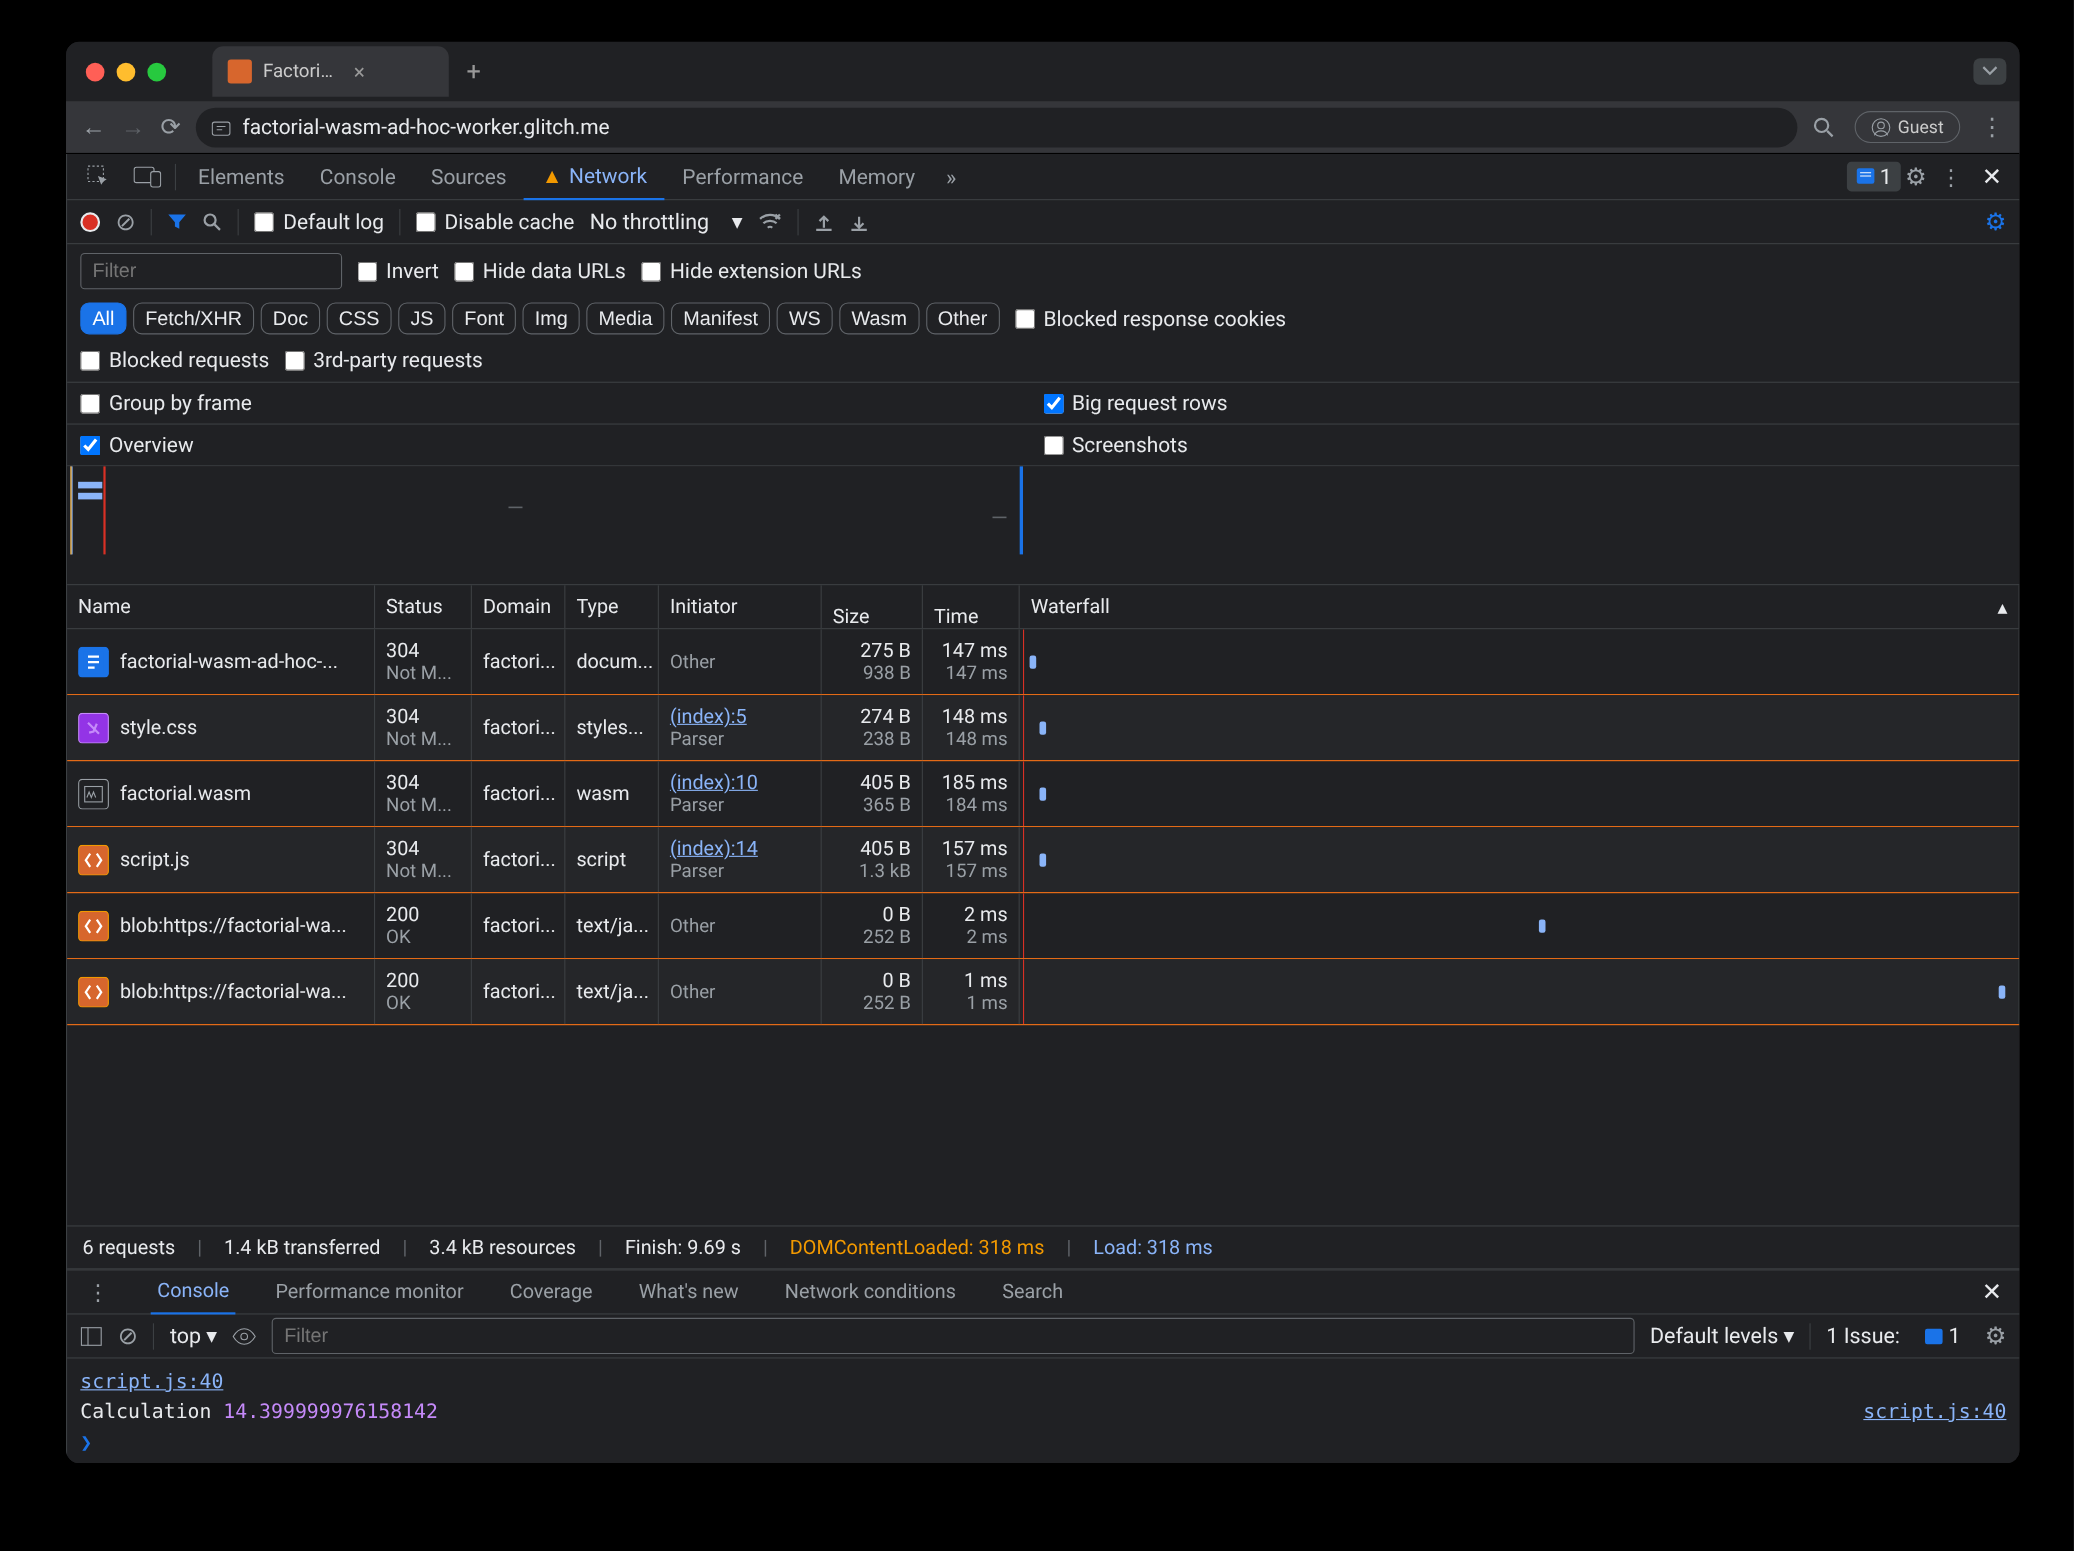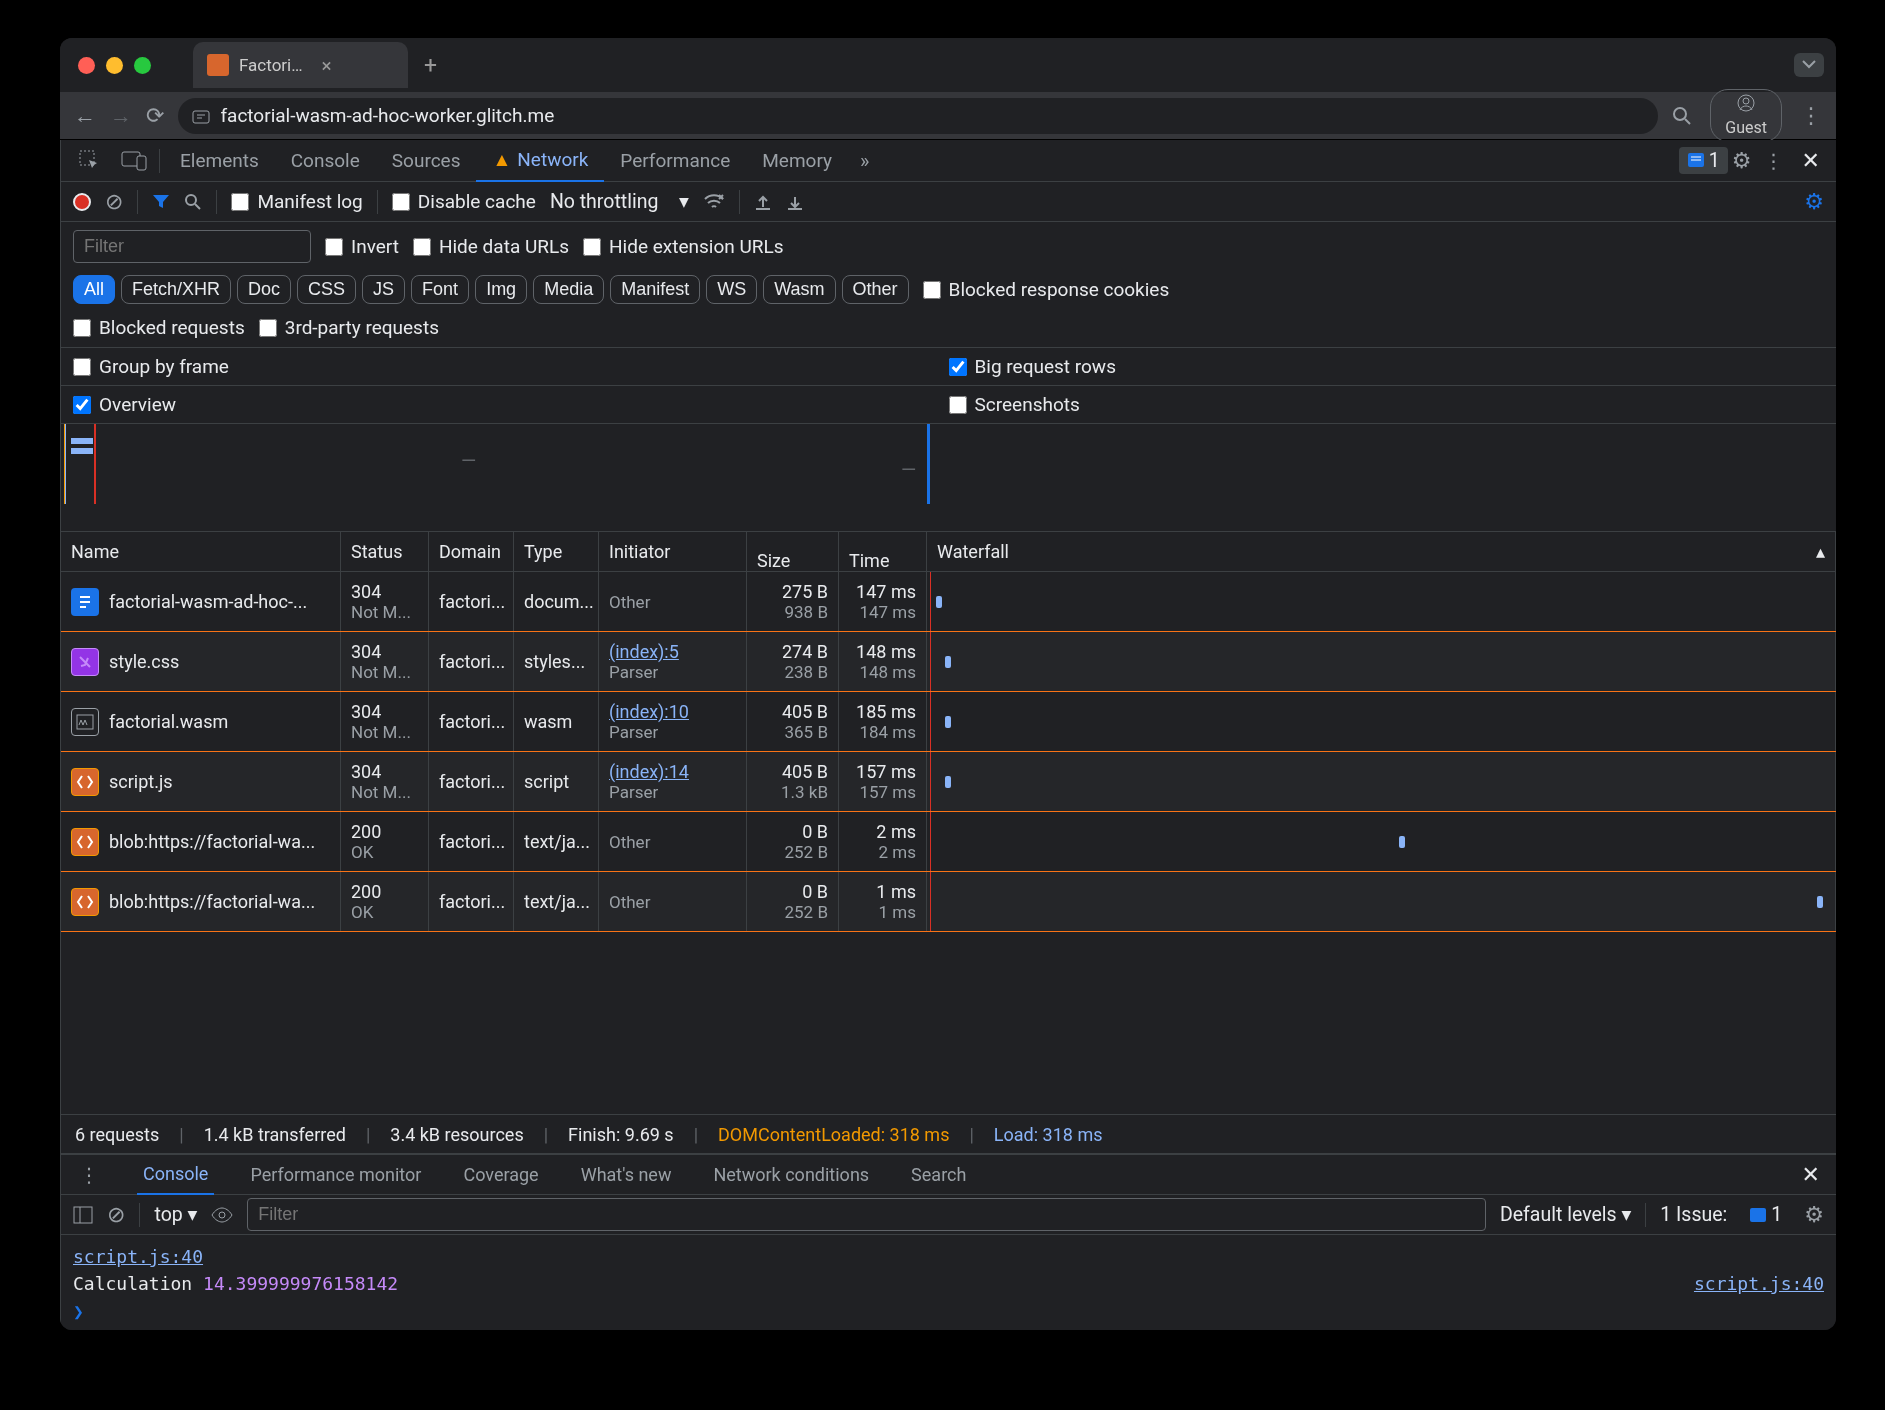--- a/index.html
+++ b/index.html
@@ -15,21 +15,21 @@
 .tabclose { color:#999; font-size:19px; }
 .newtab { color:#999; font-size:23px; padding:0 10px; }
 .winexpand { margin-left:auto; width:30px; height:24px; border-radius:6px; background:#3c4043; display:flex; align-items:center; justify-content:center; }
 .toolbar { height:48px; background:#35363a; display:flex; align-items:center; padding:0 14px; gap:14px; border-bottom:1px solid #000; }
 .tbbtn { color:#9aa0a6; font-size:22px; }
 .tbbtn.disabled { color:#5f6368; }
 .addrbar { flex:1; background:#202124; border-radius:24px; height:36px; display:flex; align-items:center; padding:0 14px; gap:10px; }
 .siteicon { color:#9aa0a6; font-size:18px; }
 .url { color:#e8eaed; font-size:19px; flex:1; }
 .rightctrls { display:flex; align-items:center; gap:18px; }
-.guest { border:1px solid #5f6368; border-radius:18px; padding:4px 14px; font-size:16px; color:#ccc; display:flex; align-items:center; gap:6px;flex-direction:column; }
+.guest { border:1px solid #5f6368; border-radius:18px; padding:4px 14px; font-size:16px; color:#ccc; display:flex; align-items:center; gap:6px; }
 .content-row { flex:1; display:flex; background:#000; overflow:hidden; }
 .page { width:700px; background:#0a0a0a; padding:40px 50px; color:#fff; }
 .page h1 { font-size:48px; font-weight:800; margin-bottom:30px; }
 .page h2 { font-size:34px; font-weight:800; margin-bottom:30px; }
 .page .line { font-size:26px; display:flex; align-items:center; gap:6px; margin-bottom:12px; }
 .page input { background:#3c4043; border:1px solid #5f6368; color:#fff; width:210px; height:34px; padding:0 8px; font-size:22px; }
 .page button { background:#6e6e6e; color:#fff; border:none; padding:6px 12px; font-size:20px; outline:2px solid #4d90fe; }
 .devtools { flex:1; display:flex; flex-direction:column; background:#202124; border-left:1px solid #3c4043; }
 .dtabs { height:42px; display:flex; align-items:center; border-bottom:1px solid #3c4043; padding:0 10px; gap:4px; }
 .dtab-btn { color:#9aa0a6; font-size:20px; padding:0 8px; }
@@ -212,21 +212,21 @@
         </span>
         <span class="search-icon">
           <svg width="18" height="18" viewBox="0 0 18 18">
               <circle cx="7" cy="7" r="5" stroke="#9aa0a6" stroke-width="2" fill="none"></circle>
               <line x1="11" y1="11" x2="16" y2="16" stroke="#9aa0a6" stroke-width="2"></line>
             </svg>
         </span>
         <div class="sep"></div>
         <label class="check">
             <input type="checkbox" style="">
-            <span>Manifest log</span>
+            <span>Default log</span>
           </label>
         <div class="sep"></div>
         <label class="check">
             <input type="checkbox" style="">
             <span>Disable cache</span>
           </label>
         <div class="throttle"><span>No throttling</span>&nbsp;&nbsp;&nbsp;▾</div>
         <span>
           <svg width="22" height="18" viewBox="0 0 22 18">
               <path d="M2 6c5-5 13-5 18 0M5 10c3-3 9-3 12 0M9 14c1-1 3-1 4 0" stroke="#9aa0a6" stroke-width="2" fill="none"></path>

